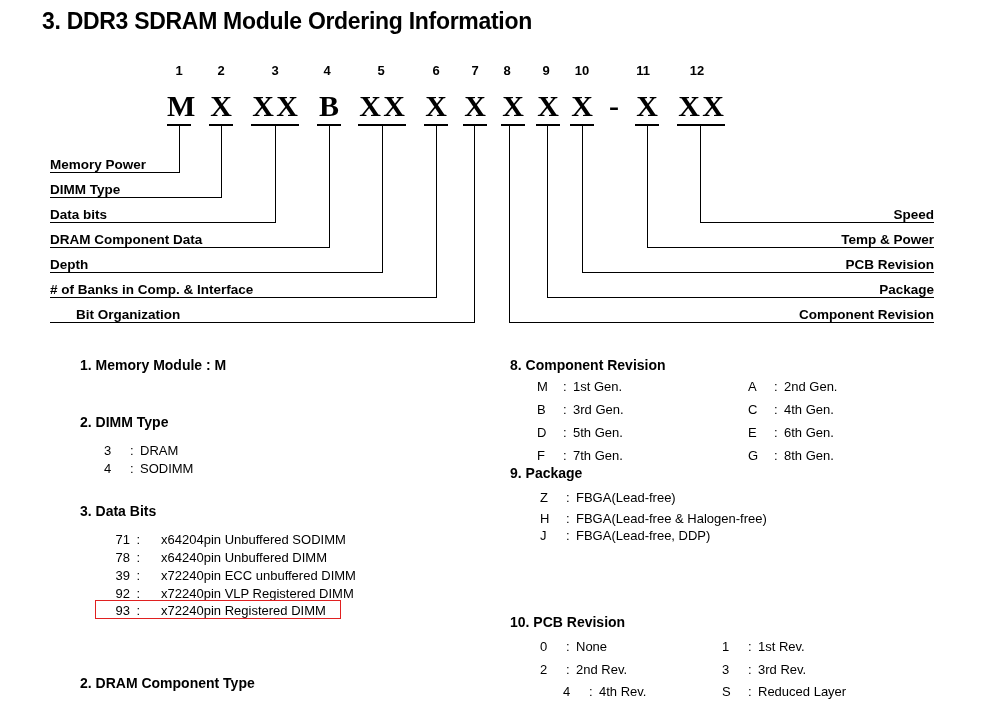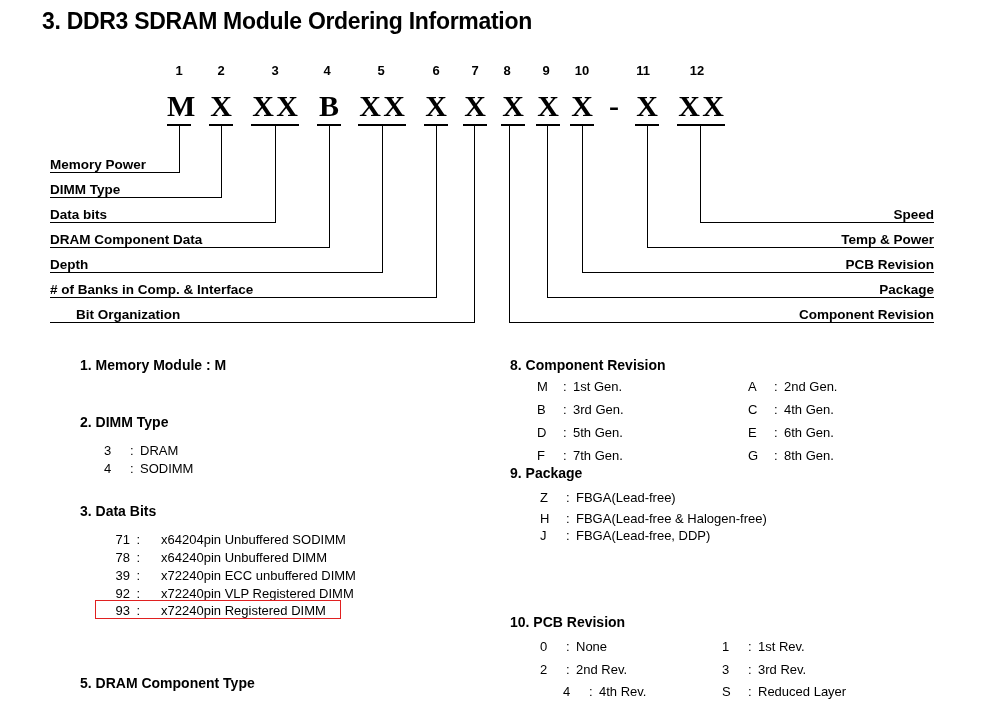--- a/index.html
+++ b/index.html
@@ -253,21 +253,21 @@
     <span class="code">39</span><span class="colon">:</span><span class="w">x72</span><span>240pin ECC unbuffered DIMM</span>
   </div>
   <div class="mono-row" style="left:98px; top:586px;">
     <span class="code">92</span><span class="colon">:</span><span class="w">x72</span><span>240pin VLP Registered DIMM</span>
   </div>
   <div class="highlight-box" style="left:95px; top:600px; width:246px; height:19px;"></div>
   <div class="mono-row" style="left:98px; top:603px;">
     <span class="code">93</span><span class="colon">:</span><span class="w">x72</span><span>240pin Registered DIMM</span>
   </div>
 
-  <div class="section-head" style="left:80px; top:675px;">5. DRAM Component Type</div>
+  <div class="section-head" style="left:80px; top:675px;">2. DRAM Component Type</div>
 
   <div class="section-head" style="left:510px; top:357px;">8. Component Revision</div>
   <div class="legend-row" style="left:537px; top:379px;">
     <span class="k">M</span><span class="sep">:</span><span>1st Gen.</span>
   </div>
   <div class="legend-row" style="left:537px; top:402px;">
     <span class="k">B</span><span class="sep">:</span><span>3rd Gen.</span>
   </div>
   <div class="legend-row" style="left:537px; top:425px;">
     <span class="k">D</span><span class="sep">:</span><span>5th Gen.</span>

